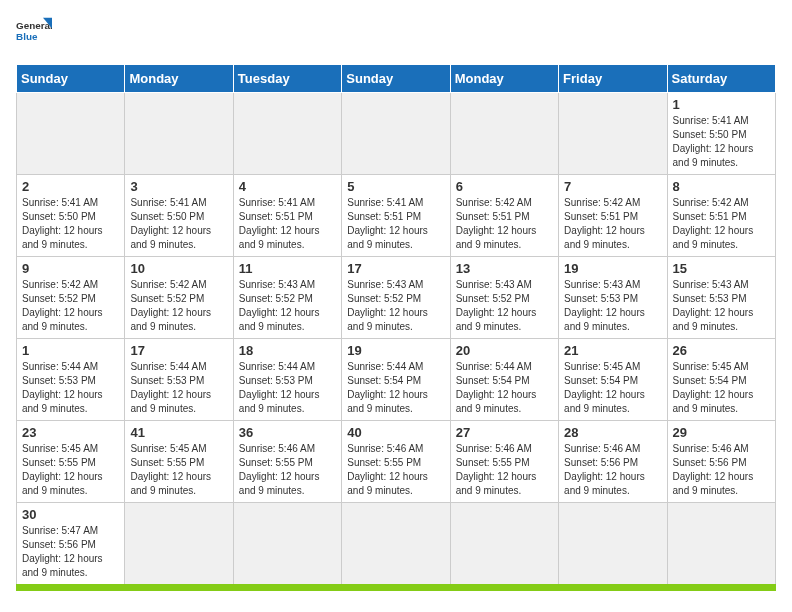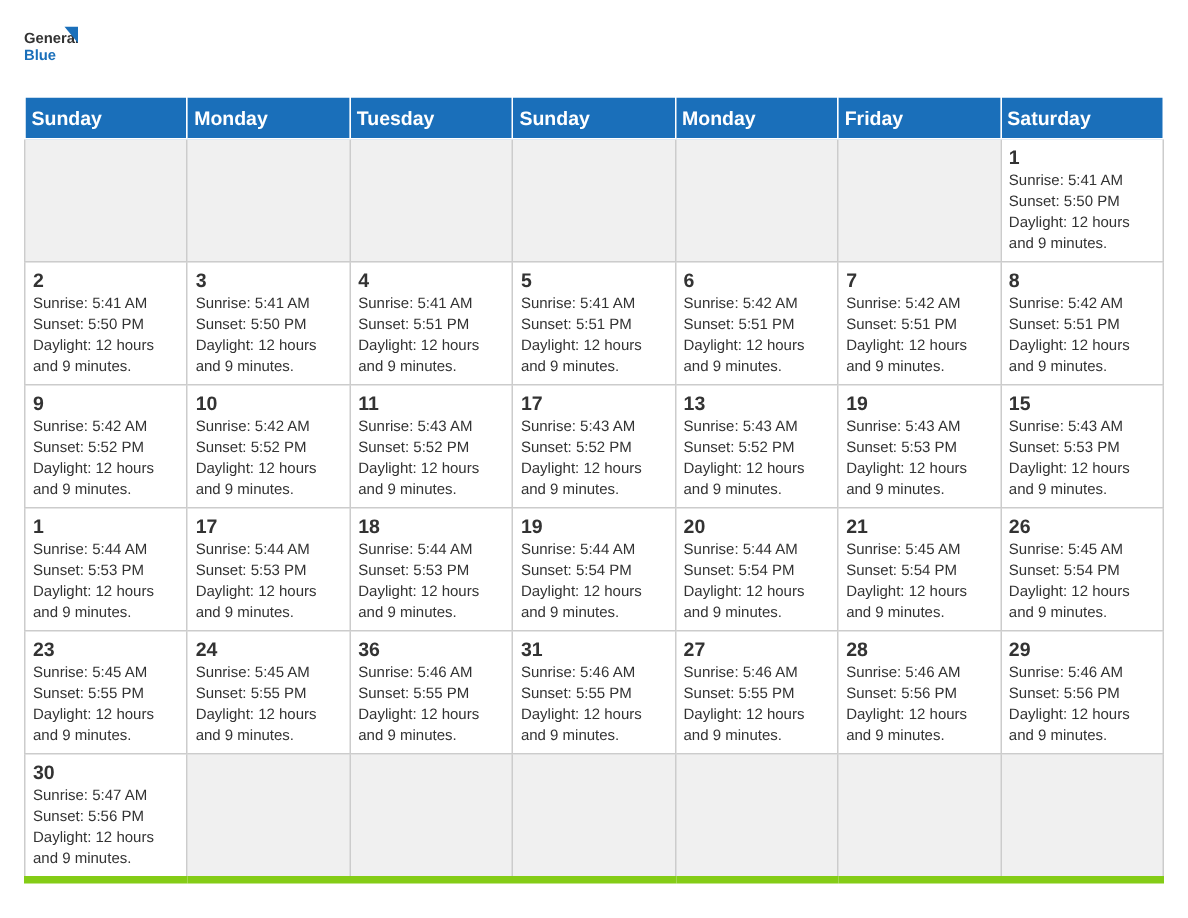--- a/index.html
+++ b/index.html
@@ -69,21 +69,21 @@
       color: #333;
       display: block;
       margin-bottom: 2px;
     }
     .day-info {
       font-size: 10px;
       color: #333;
       line-height: 1.4;
     }
     .last-row td {
-      border-bottom: 5px solid #84cc16;
+      border-bottom: 7px solid #84cc16;
     }
   </style>
 </head>
 <body>
 
 <div class="header">
   <div class="logo">
     <svg class="logo-icon" viewBox="0 0 40 40" xmlns="http://www.w3.org/2000/svg">
   <text x="0" y="14" font-size="11" font-weight="bold" fill="#333" font-family="Arial">General</text>
   <text x="0" y="27" font-size="11" font-weight="bold" fill="#1a6fba" font-family="Arial">Blue</text>
@@ -256,33 +256,33 @@
         </td>
       </tr>
       <tr>
         <td>
           <span class="day-num">23</span>
           <div class="day-info" style="white-space: pre-line;">Sunrise: 5:45 AM
 Sunset: 5:55 PM
 Daylight: 12 hours and 9 minutes.</div>
         </td>
         <td>
-          <span class="day-num">24</span>
+          <span class="day-num">41</span>
           <div class="day-info" style="white-space: pre-line;">Sunrise: 5:45 AM
 Sunset: 5:55 PM
 Daylight: 12 hours and 9 minutes.</div>
         </td>
         <td>
           <span class="day-num">36</span>
           <div class="day-info" style="white-space: pre-line;">Sunrise: 5:46 AM
 Sunset: 5:55 PM
 Daylight: 12 hours and 9 minutes.</div>
         </td>
         <td>
-          <span class="day-num">31</span>
+          <span class="day-num">40</span>
           <div class="day-info" style="white-space: pre-line;">Sunrise: 5:46 AM
 Sunset: 5:55 PM
 Daylight: 12 hours and 9 minutes.</div>
         </td>
         <td>
           <span class="day-num">27</span>
           <div class="day-info" style="white-space: pre-line;">Sunrise: 5:46 AM
 Sunset: 5:55 PM
 Daylight: 12 hours and 9 minutes.</div>
         </td>

